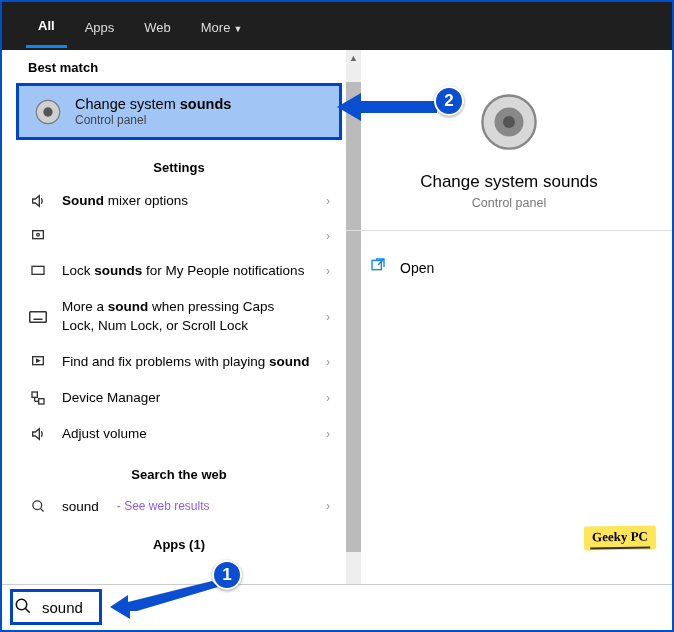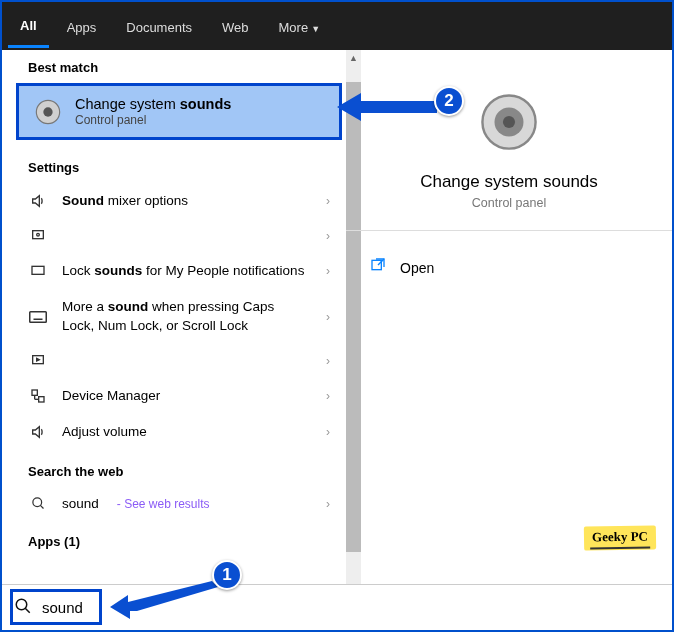--- a/index.html
+++ b/index.html
@@ -1,26 +1,26 @@
 <!DOCTYPE html>
 <html><head>
 <meta charset="utf-8">
 <style>
 * { margin: 0; padding: 0; box-sizing: border-box; font-family: "Segoe UI", Arial, sans-serif; }
 body { width: 674px; height: 632px; background: #fff; position: relative; border: 2px solid #0050cc; overflow: hidden; }
 
-.tabs { background: #1f1f1f; height: 48px; display: flex; align-items: center; padding: 0 6px; gap: 6px; }
+.tabs { background: #1f1f1f; height: 48px; display: flex; align-items: center; padding: 0 24px; gap: 6px; }
 .tab { color: #ddd; font-size: 13px; padding: 14px 12px 12px; cursor: pointer; position: relative; }
 .tab.active { color: #fff; font-weight: 600; border-bottom: 3px solid #0a84ff; }
 .tab .caret { margin-left: 3px; font-size: 9px; }
 
 .main { display: flex; height: 534px; }
 .left { width: 344px; overflow-y: auto; position: relative; padding-left: 10px; }
 .best-match-label, .section-label { font-weight: 600; font-size: 13px; padding: 10px 16px 8px; }
-.section-label { padding-top: 14px; }
+.section-label { padding-top: 14px; text-align: center; }
 
 .best-match-item { background: #a1c6f6; border: 3px solid #0044cc; margin: 0 4px 6px 4px; padding: 10px 14px; display: flex; align-items: center; gap: 12px; }
 .speakerbig { width: 30px; height: 30px; display: flex; align-items: center; justify-content: center; }
 .bm-title { font-size: 14.5px; }
 .bm-sub { font-size: 12px; color: #444; margin-top: 1px; }
 
 .list-item { display: flex; align-items: center; gap: 14px; padding: 9px 16px; cursor: pointer; position: relative; justify-content: space-between; }
 .li-icon { width: 20px; display: flex; justify-content: center; color: #333; flex-shrink: 0; }
 .li-text { flex: 1; font-size: 13.5px; line-height: 1.35; padding-right: 20px; }
 .li-text b { font-weight: 600; }
@@ -53,21 +53,20 @@
 .anno { position: absolute; pointer-events: none; }
 .badge { width: 30px; height: 30px; border-radius: 50%; background: #0a4fd1; color: #fff; font-weight: bold; font-size: 17px; display: flex; align-items: center; justify-content: center; border: 2px solid #fff; box-shadow: 0 1px 3px rgba(0,0,0,.4); }
 .arrow-svg { fill: #0a4fd1; }
 </style>
 </head>
 <body>
 
 <div class="tabs">
   <div class="tab active">All</div>
   <div class="tab">Apps</div>
-  <div class="tab">Documents</div>
   <div class="tab">Web</div>
   <div class="tab"><span>More</span><span class="caret">▼</span></div>
 </div>
 
 <div class="main">
 
   <div class="left">
     <div class="best-match-label">Best match</div>
 
     <div class="best-match-item">
@@ -130,20 +129,21 @@
       <span class="chev">›</span>
     </div>
 
     <div class="list-item">
       <span class="li-icon">
           <svg width="16" height="16" viewBox="0 0 24 24" fill="none" stroke="#333" stroke-width="2">
             <rect x="4" y="4" width="16" height="12"></rect>
             <path d="M10 8l4 2-4 2z" fill="#333"></path>
           </svg>
         </span>
+      <span class="li-text"><span>Find and fix problems with playing </span><b>sound</b><span></span></span>
       <span class="chev">›</span>
     </div>
 
     <div class="list-item">
       <span class="li-icon">
           <svg width="16" height="16" viewBox="0 0 24 24" fill="none" stroke="#333" stroke-width="2">
             <rect x="3" y="3" width="8" height="8"></rect>
             <rect x="13" y="13" width="8" height="8"></rect>
             <line x1="7" y1="11" x2="7" y2="17"></line>
             <line x1="7" y1="17" x2="13" y2="17"></line>

